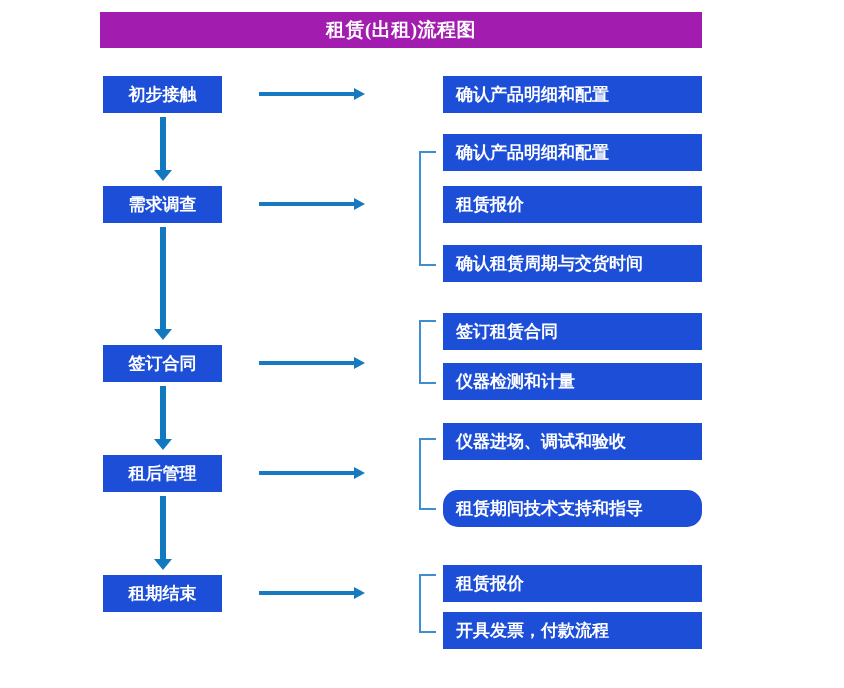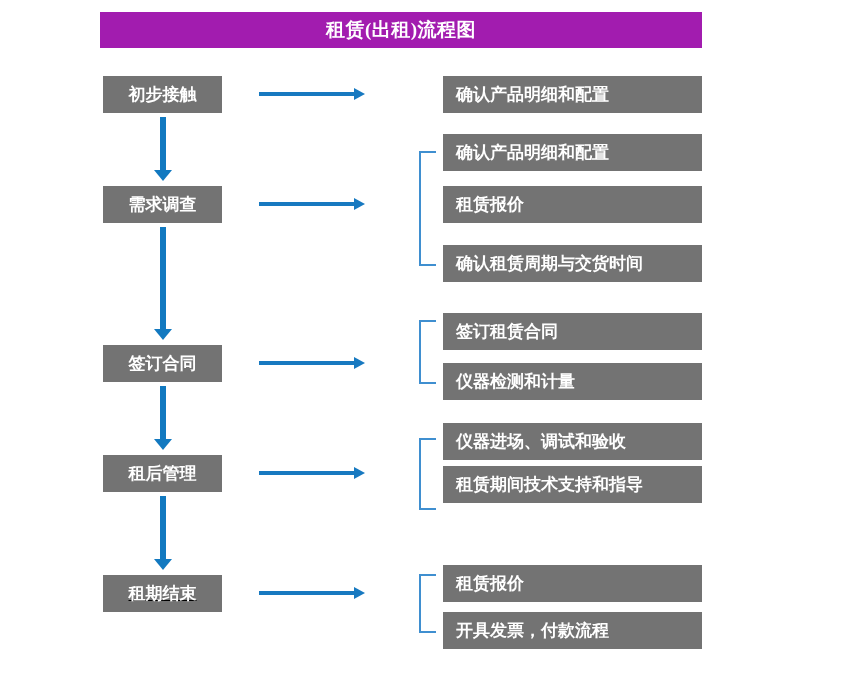--- a/index.html
+++ b/index.html
@@ -16,21 +16,21 @@
     left:100px;top:12px;width:602px;height:36px;
     background:#a21caf;
     display:flex;align-items:center;justify-content:center;
   }
   .title-bar .t{
     color:#ffffff;font-size:19px;font-weight:bold;letter-spacing:.5px;
   }
 
   .node{
     position:absolute;
-    background:#737373;
+    background:#1d4ed8;
     display:flex;align-items:center;
     box-sizing:border-box;
   }
   .node .lbl{
     color:#ffffff;font-size:18px;font-weight:bold;white-space:nowrap;
   }
 
   .node.left{
     left:103px;width:119px;height:37px;
     justify-content:center;
@@ -95,21 +95,21 @@
   </div>
   <div class="node left" style="top:186px;">
     <span class="lbl">需求调查</span>
   </div>
   <div class="node left" style="top:345px;">
     <span class="lbl">签订合同</span>
   </div>
   <div class="node left" style="top:455px;">
     <span class="lbl">租后管理</span>
   </div>
-  <div class="node left" style="top:575px;text-decoration:underline;">
+  <div class="node left" style="top:575px;">
     <span class="lbl">租期结束</span>
   </div>
 
   <div class="varrow" style="top:117px;height:64px;">
     <div class="stem" style="height:53px;"></div>
     <div class="head" style="top:53px;"></div>
   </div>
   <div class="varrow" style="top:227px;height:113px;">
     <div class="stem" style="height:102px;"></div>
     <div class="head" style="top:102px;"></div>
@@ -163,21 +163,21 @@
   </div>
   <div class="node right" style="top:313px;">
     <span class="lbl">签订租赁合同</span>
   </div>
   <div class="node right" style="top:363px;">
     <span class="lbl">仪器检测和计量</span>
   </div>
   <div class="node right" style="top:423px;">
     <span class="lbl">仪器进场、调试和验收</span>
   </div>
-  <div class="node right" style="top:466px;">
+  <div class="node right" style="top:490px;border-radius:15px;">
     <span class="lbl">租赁期间技术支持和指导</span>
   </div>
   <div class="node right" style="top:565px;">
     <span class="lbl">租赁报价</span>
   </div>
   <div class="node right" style="top:612px;">
     <span class="lbl">开具发票，付款流程</span>
   </div>
 
 </div>

